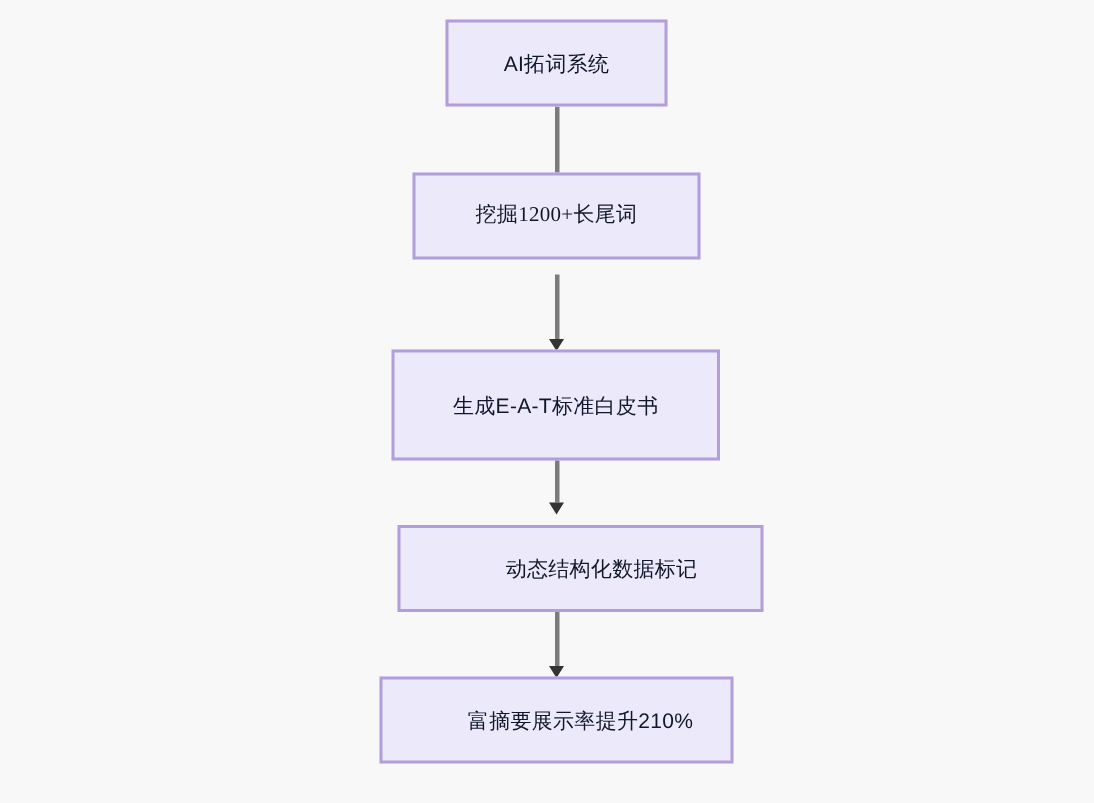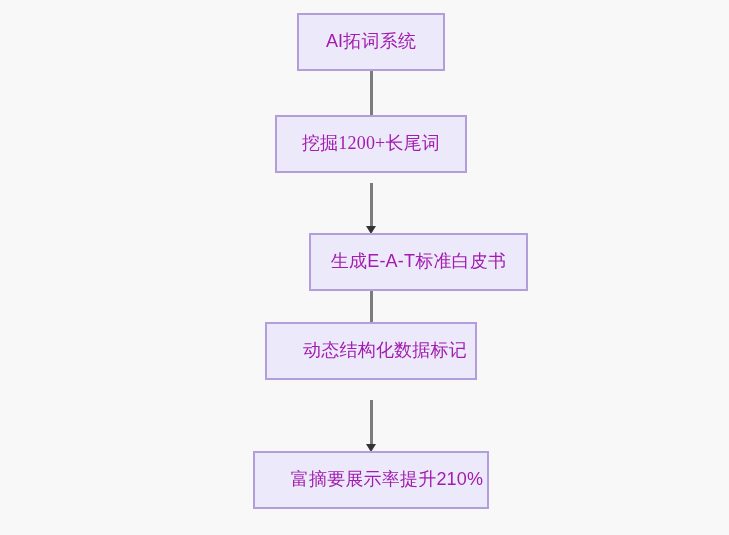--- a/index.html
+++ b/index.html
@@ -19,22 +19,22 @@
     height: 535px;
   }
   .node {
     position: absolute;
     box-sizing: border-box;
     background: #ece9fb;
     border: 2px solid #b39ddb;
     display: flex;
     align-items: center;
     justify-content: center;
-    color: #a21caf;
-    font-size: 18px;
+    color: #0f172a;
+    font-size: 14px;
     line-height: 1.2;
     letter-spacing: 0.2px;
     white-space: nowrap;
   }
   .node-label {
     display: block;
   }
   .edge {
     position: absolute;
     width: 3px;
@@ -67,25 +67,25 @@
   <div class="arrowhead" style="left:366px; top:444px;"></div>
 
   <div class="node" style="left:297px; top:13px; width:148px; height:58px;">
     <span class="node-label">AI拓词系统</span>
   </div>
 
   <div class="node" style="left:275px; top:115px; width:192px; height:58px;font-family:Liberation Serif, serif;">
     <span class="node-label">挖掘1200+长尾词</span>
   </div>
 
-  <div class="node" style="left:261px; top:233px; width:219px; height:58px;margin-left:48px;">
+  <div class="node" style="left:261px; top:233px; width:219px; height:74px;">
     <span class="node-label">生成E-A-T标准白皮书</span>
   </div>
 
-  <div class="node" style="left:265px; top:322px; width:212px; height:58px;padding-left:28px;">
+  <div class="node" style="left:265px; top:350px; width:244px; height:58px;padding-left:28px;">
     <span class="node-label">动态结构化数据标记</span>
   </div>
 
   <div class="node" style="left:253px; top:451px; width:236px; height:58px;padding-left:32px;">
     <span class="node-label">富摘要展示率提升210%</span>
   </div>
 
 </div>
 
 </body></html>

